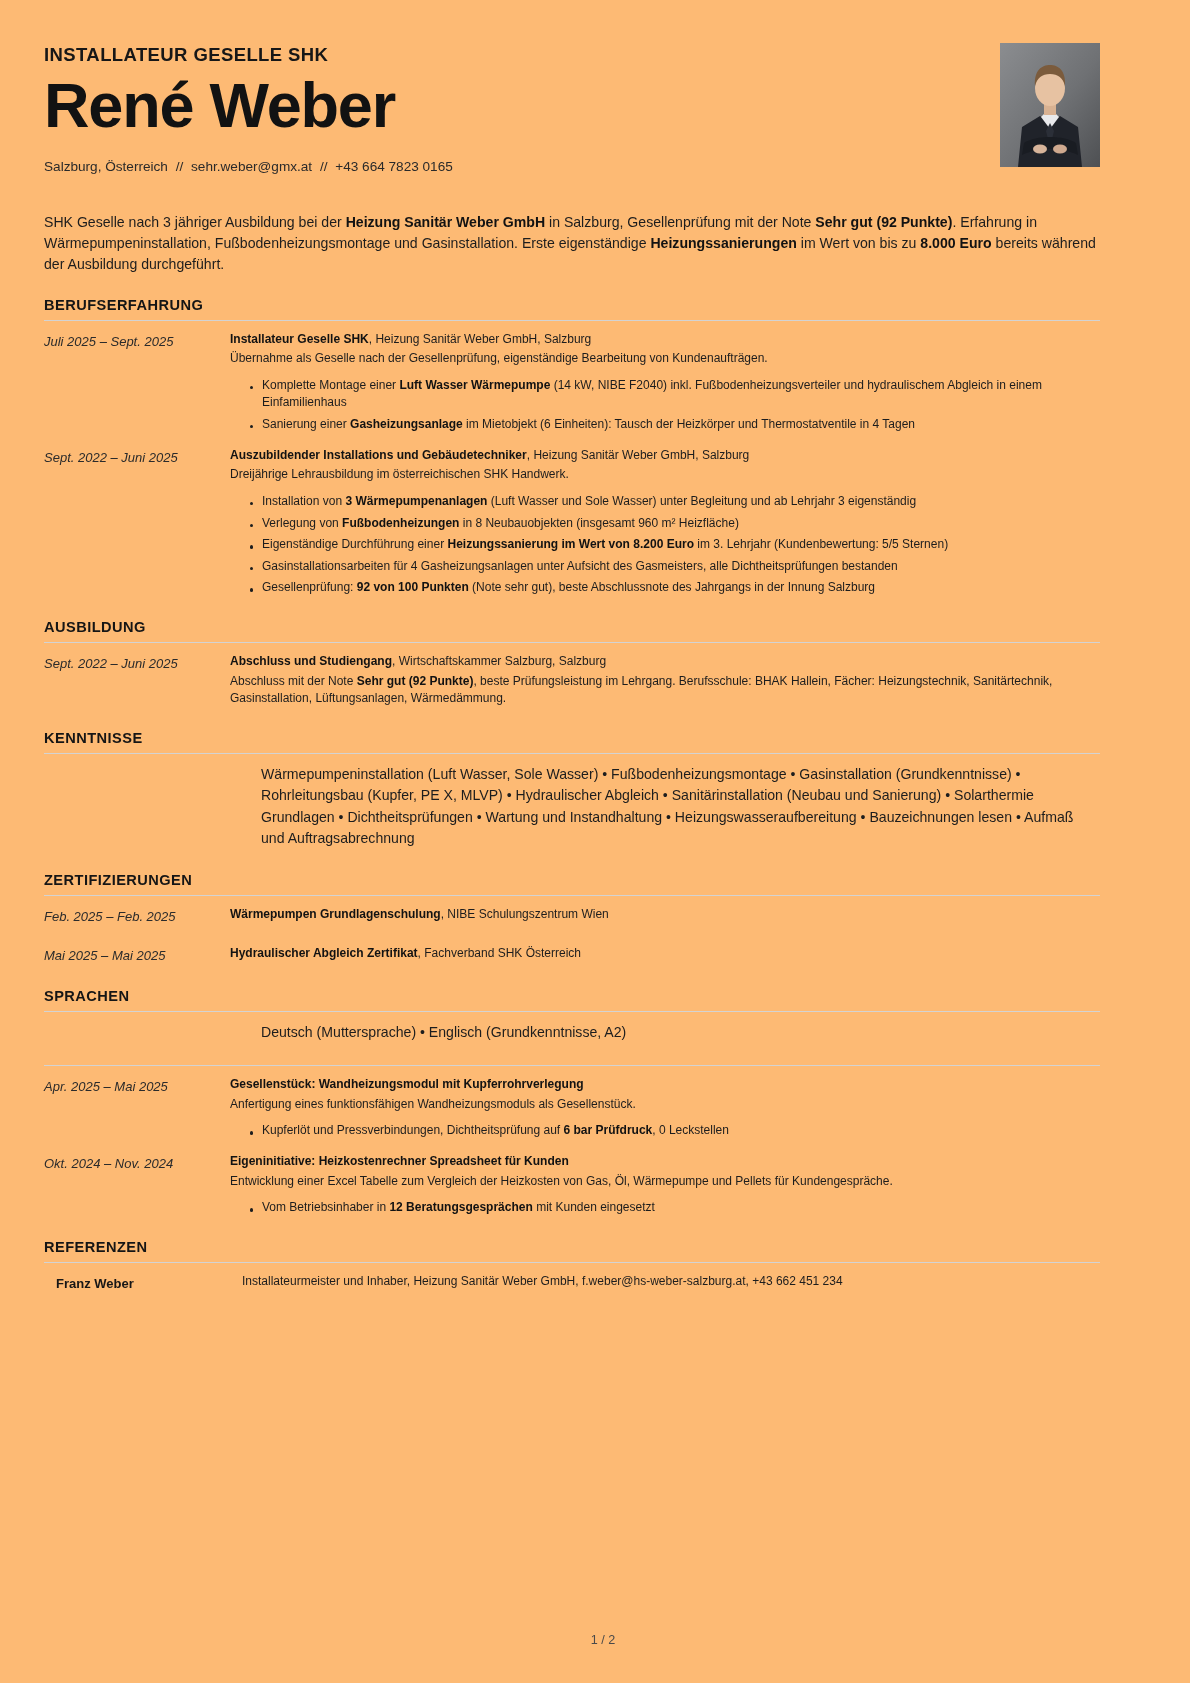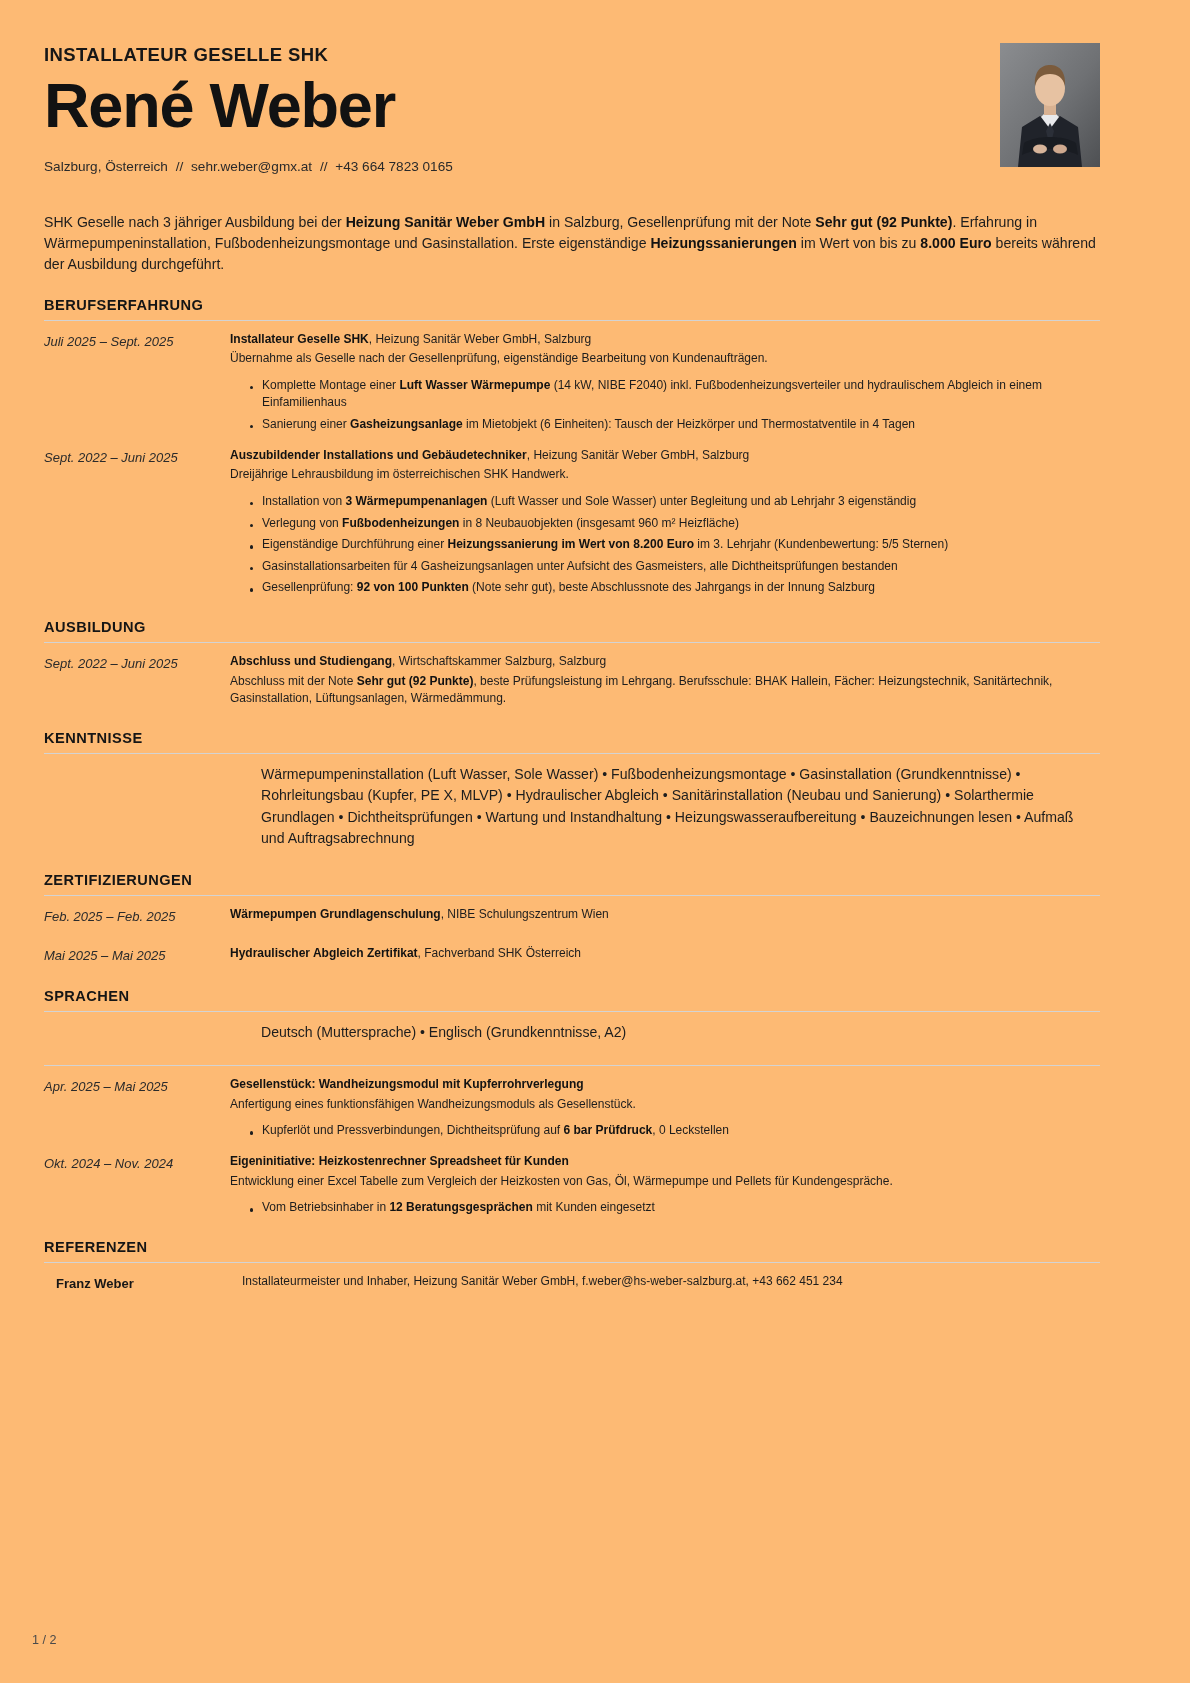--- a/index.html
+++ b/index.html
@@ -178,21 +178,21 @@
     padding-top: 1px;
     padding-left: 12px;
   }
 
   
   .page-footer {
     position: absolute;
     left: 0;
     right: 16px;
     bottom: 36px;
-    text-align: left;
+    text-align: center;
     font-size: 12.6px;
     color: #4a4a4a;
     margin-left: 32px;
   }
 </style>
 </head>
 <body>
 
 <div class="page">
 

